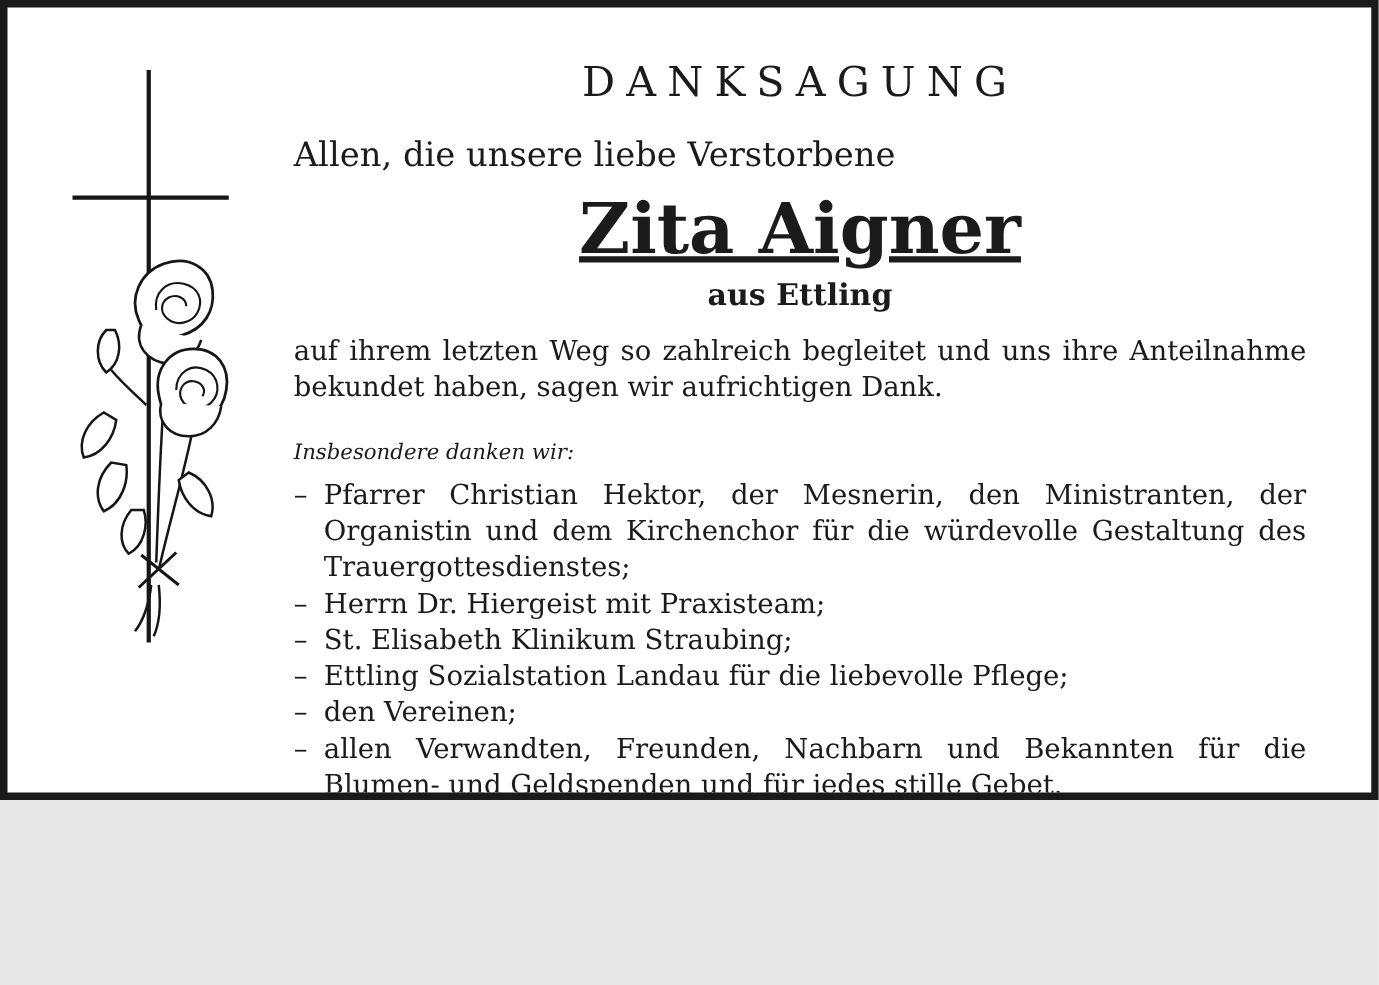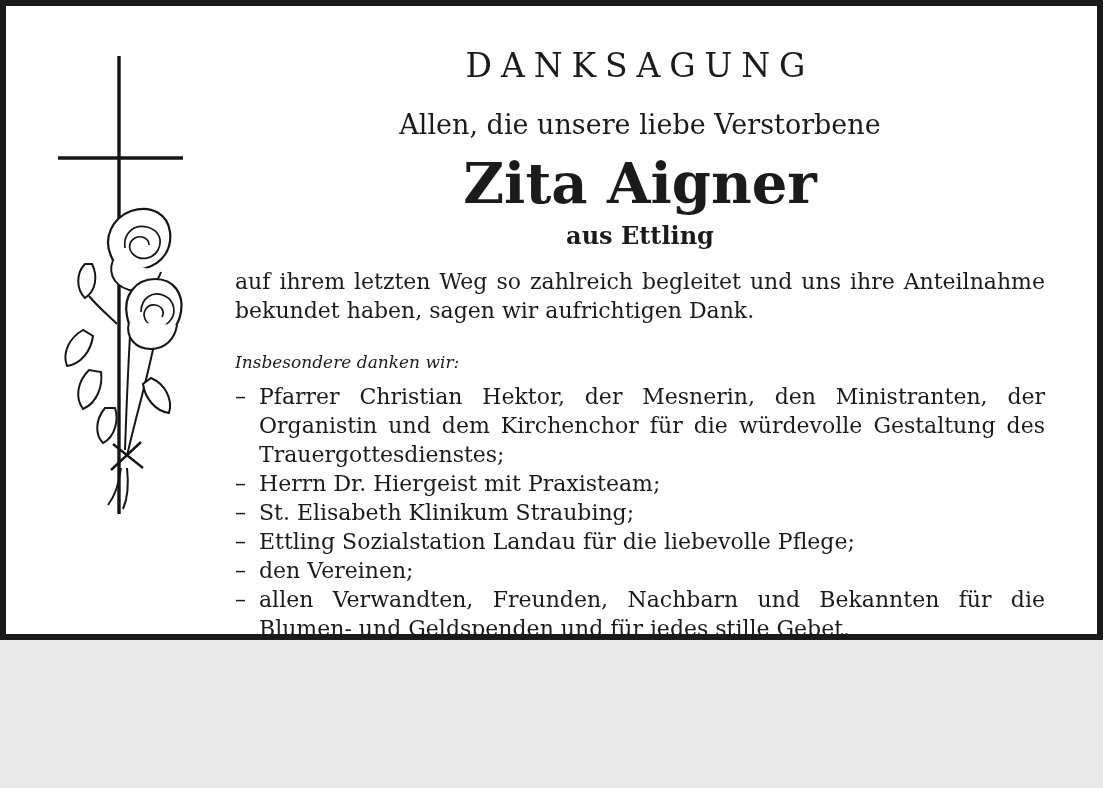--- a/index.html
+++ b/index.html
@@ -30,30 +30,30 @@
   .title {
     margin: 40px 0 0 0;
     text-align: center;
     font-size: 33px;
     font-weight: normal;
     letter-spacing: 0.27em;
     line-height: 40px;
   }
   .subtitle {
     margin-top: 22px;
-    text-align: center;
     font-size: 27px;
     line-height: 34px;
   }
   .deceased-name {
     margin: 8px 0 0 0;
     text-align: center;
     font-size: 56px;
     font-weight: bold;
     line-height: 66px;
+    text-decoration: underline;
   }
   .origin {
     margin-top: 5px;
     text-align: center;
     font-size: 24px;
     font-weight: bold;
     line-height: 30px;
   }
   .body-par {
     margin-top: 16px;

